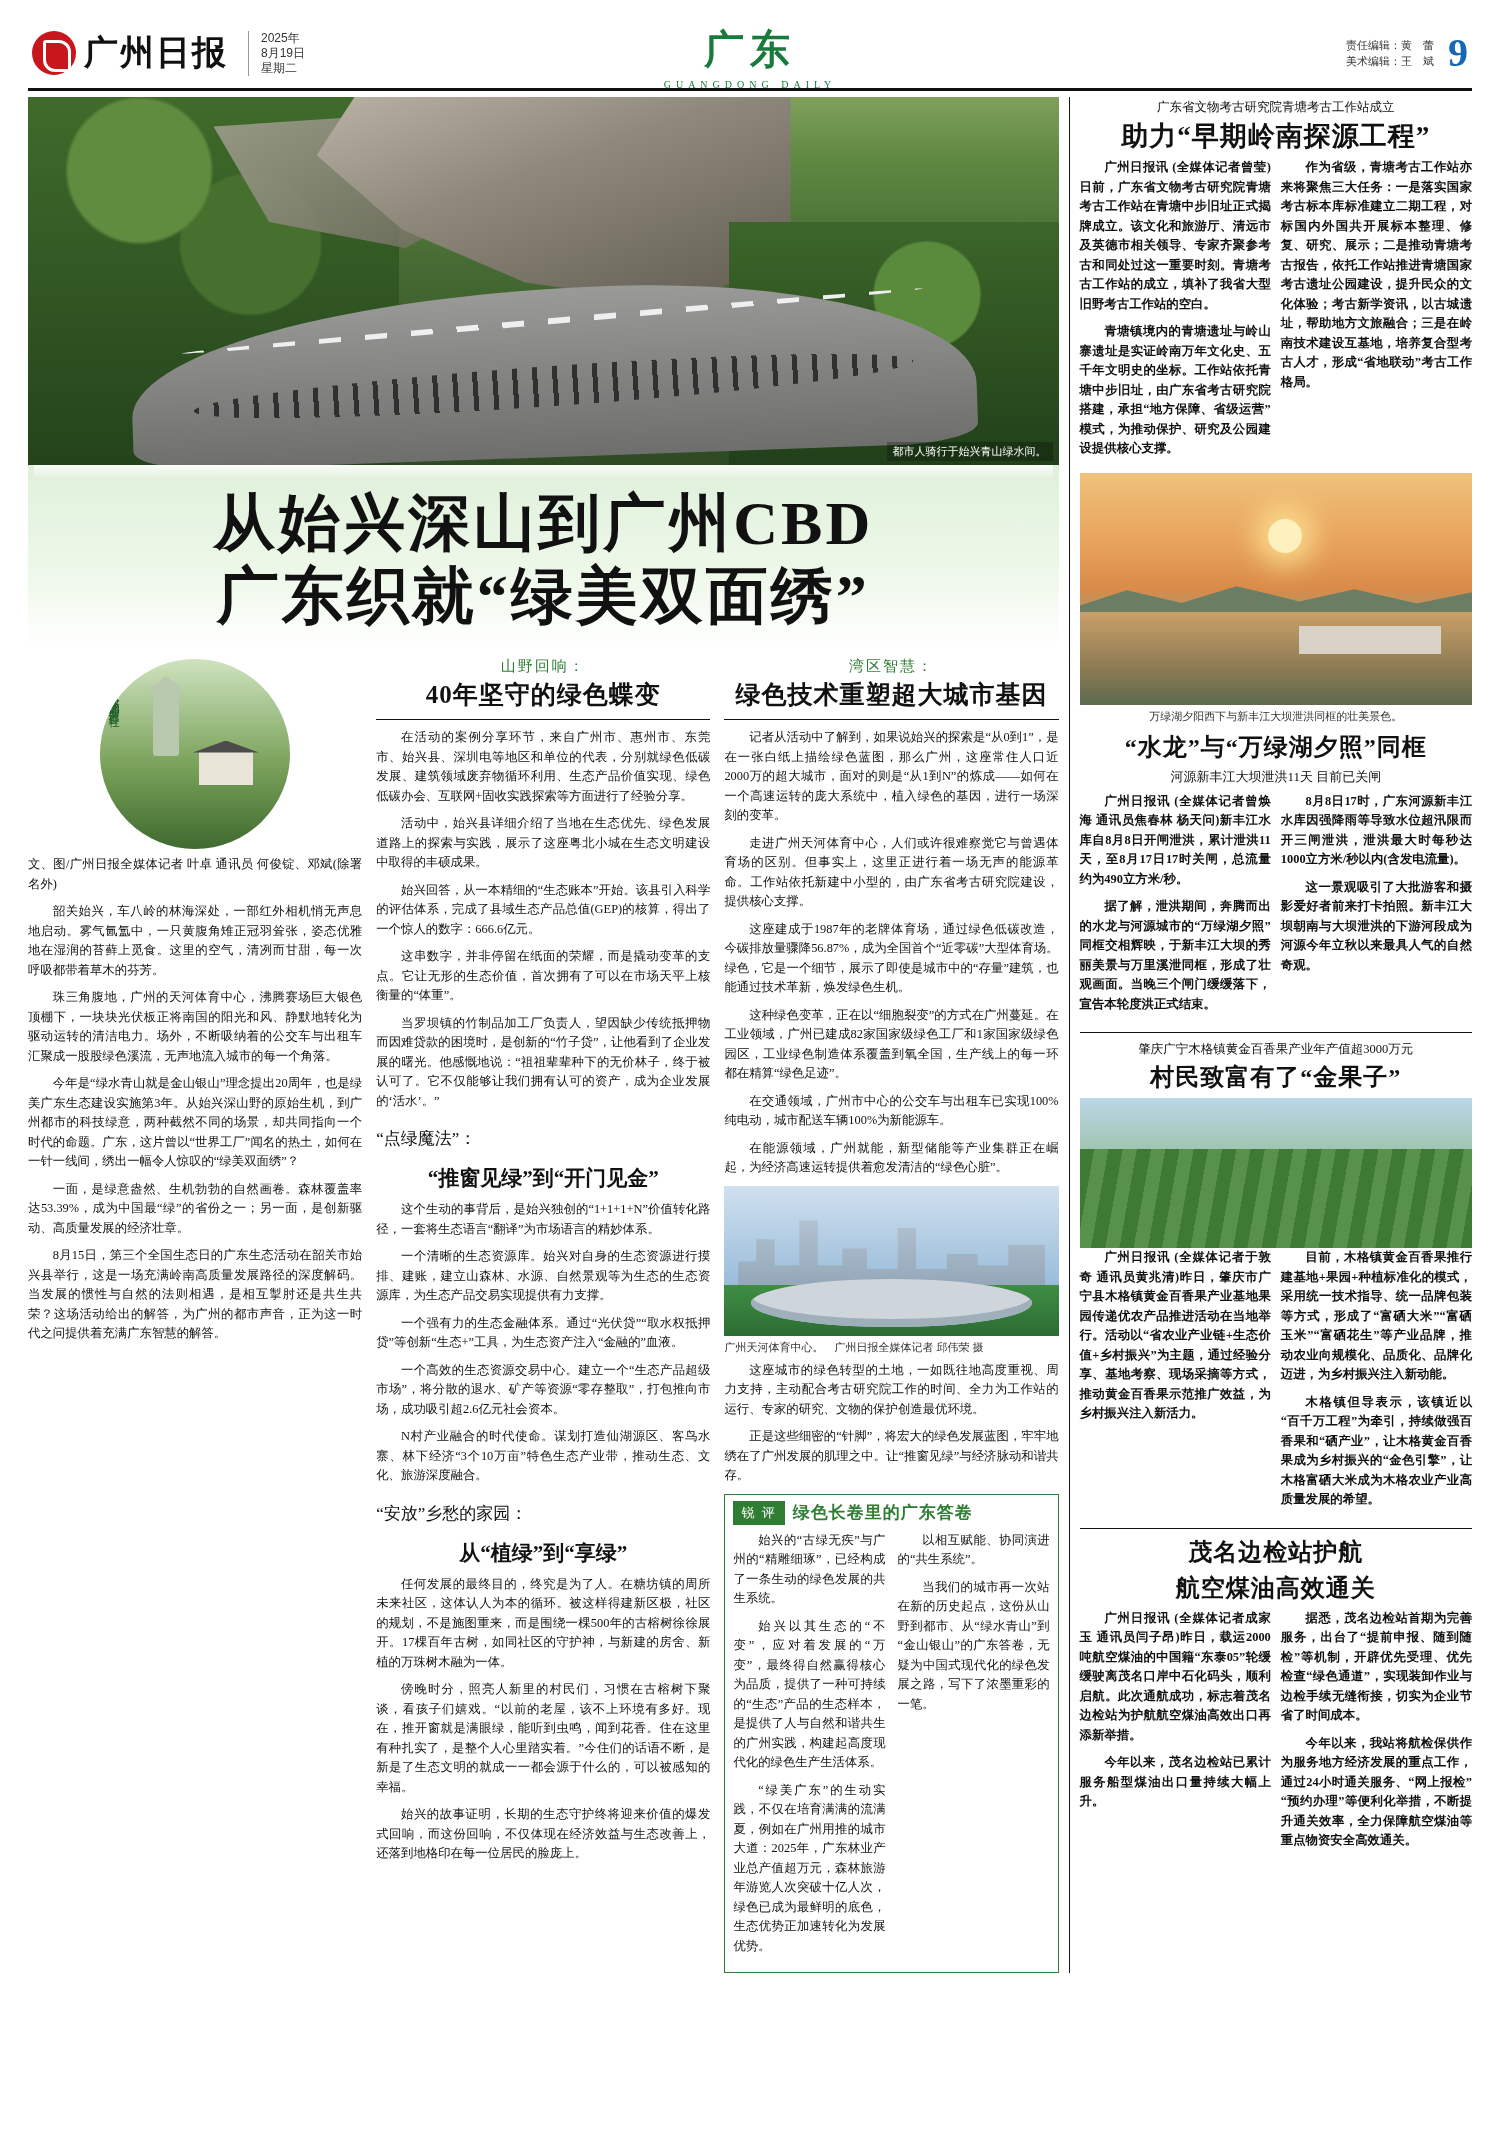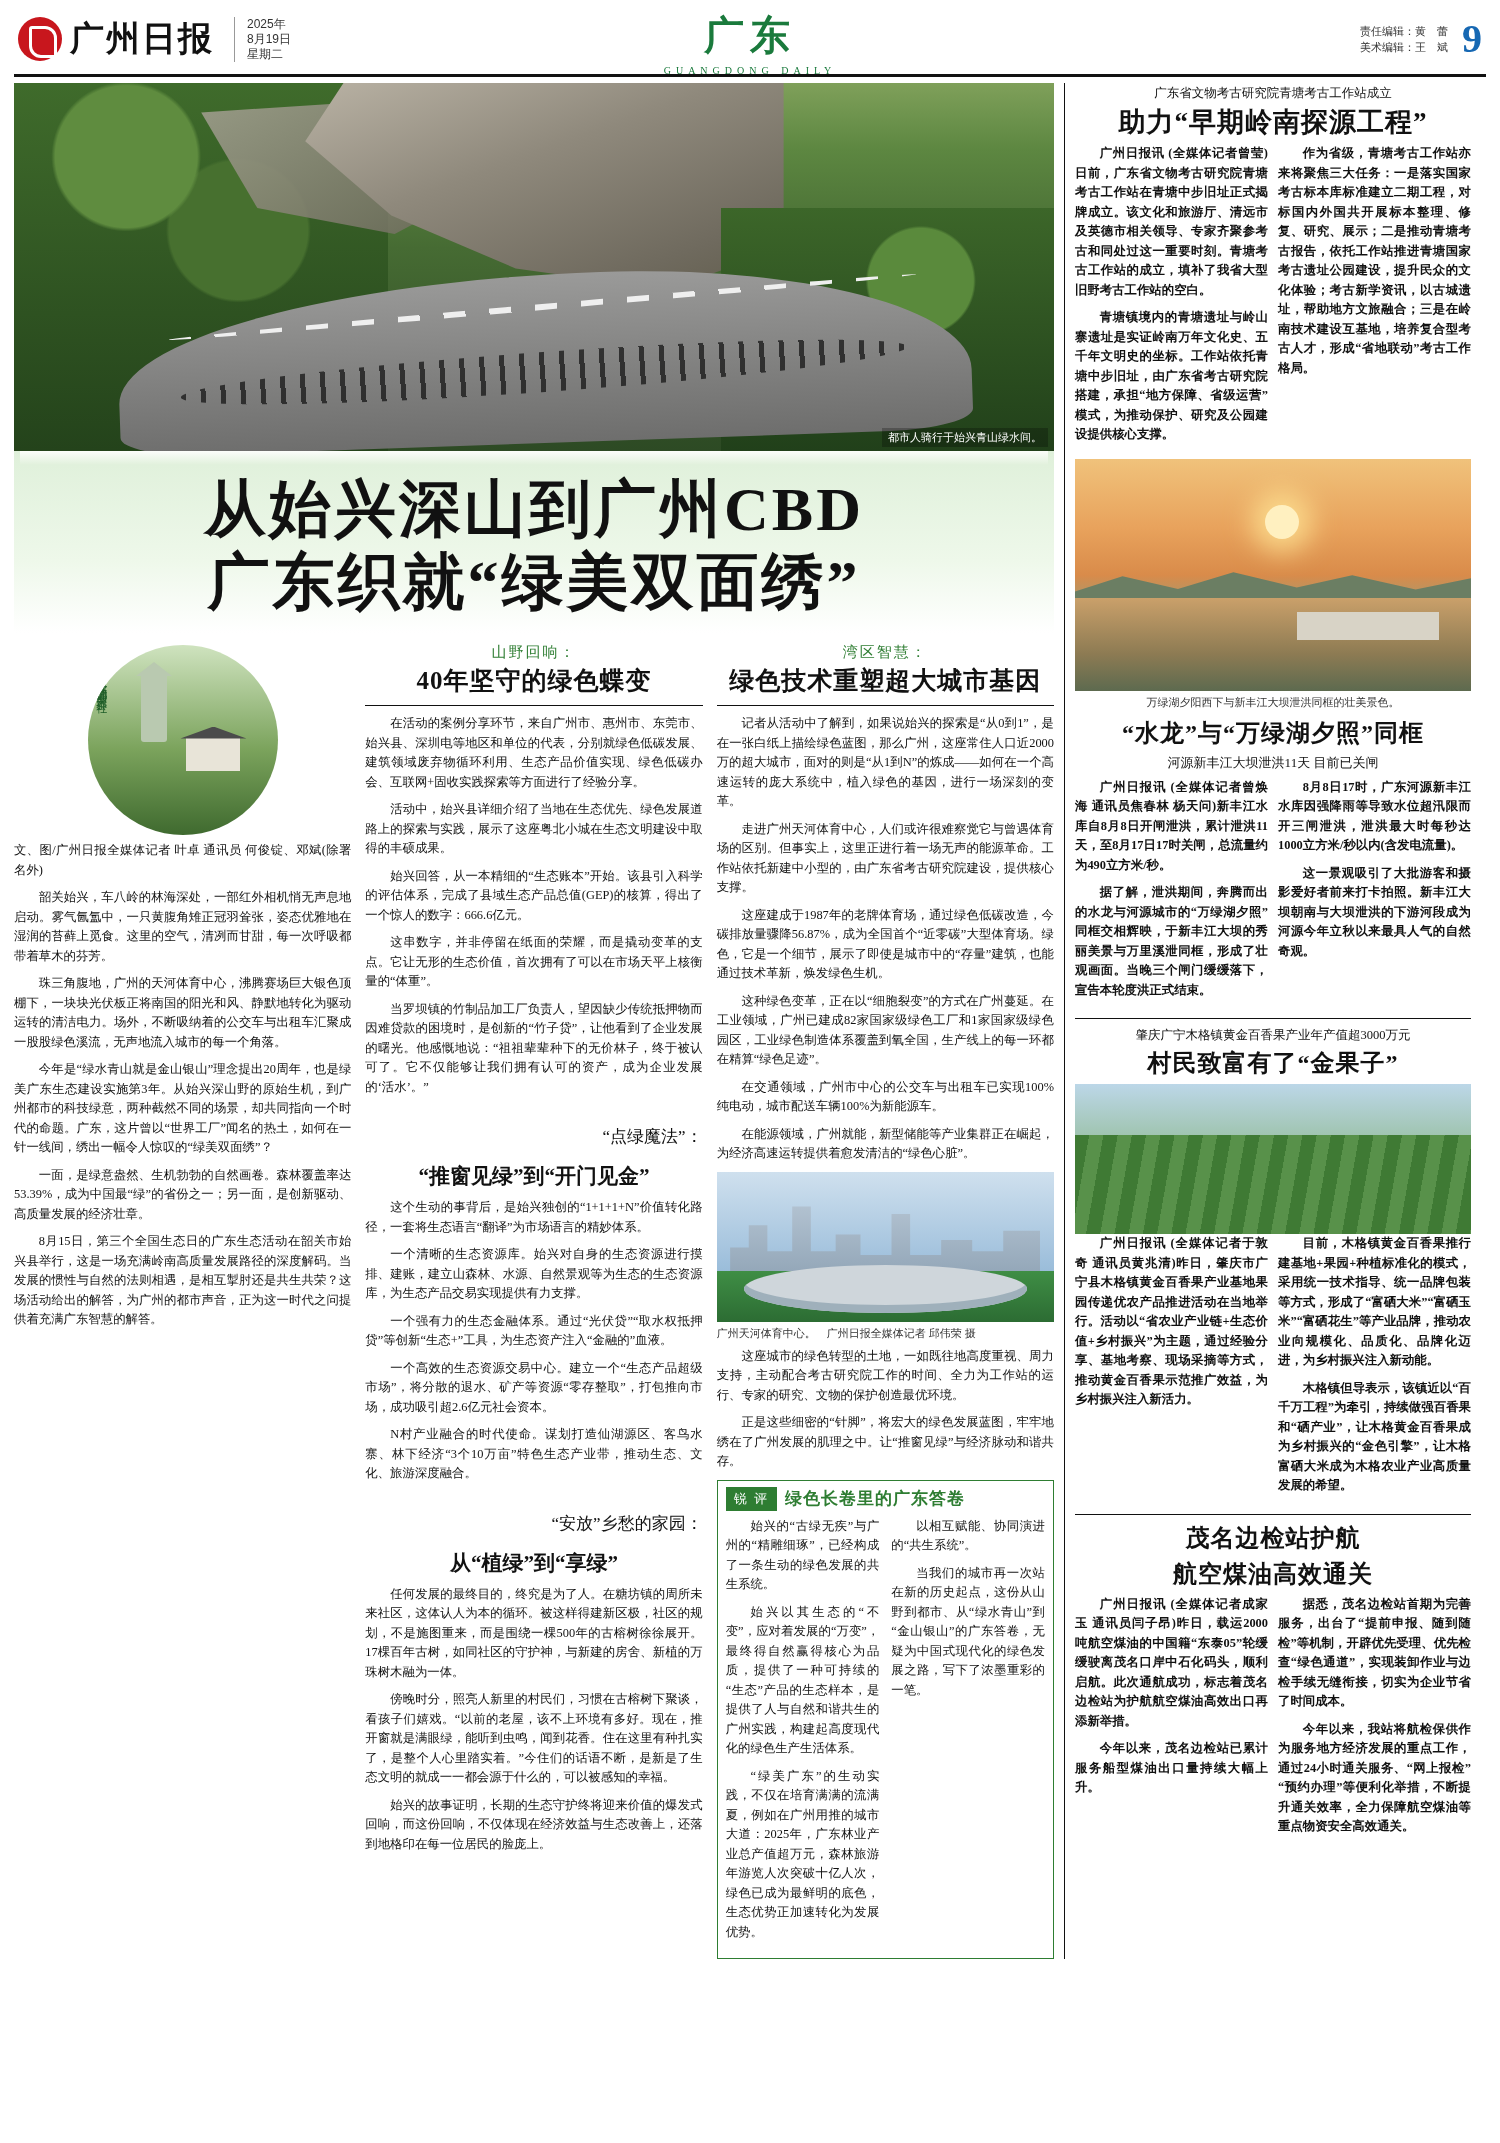--- a/index.html
+++ b/index.html
@@ -1,17 +1,17 @@
 <!DOCTYPE html>
 <html lang="zh"><head>
 <meta charset="utf-8">
 <style>
   html,body{margin:0;padding:0;background:#ffffff;}
   body{width:1500px;height:2143px;font-family:"Liberation Serif",serif;color:#111;position:relative;overflow:hidden;}
-  .page{width:1500px;height:2143px;position:relative;padding:0;box-sizing:border-box;}
+  .page{width:1500px;height:2143px;position:relative;padding:14px;box-sizing:border-box;}
 
   
   .masthead{height:72px;display:flex;align-items:center;padding:6px 18px 0 18px;box-sizing:border-box;position:relative;}
   .logo-wrap{display:flex;align-items:center;gap:8px;}
   .logo-circle{width:44px;height:44px;border-radius:50%;background:#c8161d;position:relative;flex:none;}
   .logo-circle:after{content:"";position:absolute;left:11px;top:9px;width:22px;height:26px;border:3px solid #fff;border-radius:3px 12px 3px 12px;}
   .logo-text{font-family:"Liberation Serif",serif;font-size:34px;font-weight:700;letter-spacing:2px;color:#111;}
   .date-box{margin-left:12px;padding-left:12px;border-left:1px solid #999;font-size:12px;line-height:15px;color:#333;font-family:"Liberation Sans",sans-serif;}
   .head-center{position:absolute;left:0;right:0;text-align:center;top:8px;pointer-events:none;}
   .head-center .gd{font-size:40px;font-weight:700;color:#1a7a3c;letter-spacing:6px;font-family:Liberation Sans, sans-serif;}
@@ -44,21 +44,21 @@
   .headline-band{background:linear-gradient(180deg,#dff0da 0%,#eef8ea 60%,#ffffff 100%);padding:22px 0 14px 0;text-align:center;position:relative;}
   .headline-band:before{content:"";position:absolute;left:6px;right:6px;top:0;height:14px;background:linear-gradient(180deg,rgba(255,255,255,.9),transparent);}
   .h1{font-size:62px;font-weight:700;letter-spacing:3px;line-height:1.18;color:#111;font-family:"Liberation Serif",serif;}
 
   
   .tri{display:flex;gap:14px;margin-top:10px;}
   .tri .c{flex:1;}
   .sec-label{text-align:center;font-size:15px;color:#2e7d32;letter-spacing:2px;margin-bottom:2px;}
   .sec-title{text-align:center;font-size:25px;font-weight:700;letter-spacing:1px;border-bottom:1px solid #111;padding-bottom:8px;margin-bottom:8px;}
   .sub-title{text-align:center;font-size:21px;font-weight:700;margin:14px 0 8px;}
-  .sub-title-sm{text-align:right;font-size:17px;margin:28px 0 4px;}
+  .sub-title-sm{text-align:left;font-size:17px;margin:16px 0 4px;}
   p.body{font-size:12.4px;line-height:19.5px;text-align:justify;margin:0 0 8px 0;text-indent:2em;font-family:"Liberation Serif",serif;}
   .byline{font-size:12.4px;line-height:19.5px;text-align:justify;margin:0 0 8px 0;}
 
   
   .round-photo{width:190px;height:190px;border-radius:50%;overflow:hidden;position:relative;margin:2px auto 6px;}
   .rp-sky{position:absolute;inset:0;background:linear-gradient(180deg,#cfe3bf,#7ba35c 55%,#3f6a2f 100%);}
   .rp-tower{position:absolute;left:28%;top:14%;width:26px;height:70px;background:#b9c9b0;border-radius:3px;}
   .rp-tower:after{content:"";position:absolute;left:-5px;top:-10px;border-left:18px solid transparent;border-right:18px solid transparent;border-bottom:14px solid #b9c9b0;}
   .rp-house{position:absolute;left:52%;top:48%;width:54px;height:34px;background:#e8e4d8;}
   .rp-house:after{content:"";position:absolute;left:-6px;top:-10px;width:66px;height:12px;background:#4b4b4b;clip-path:polygon(6% 100%,0 100%,50% 0,100% 100%,94% 100%);}

